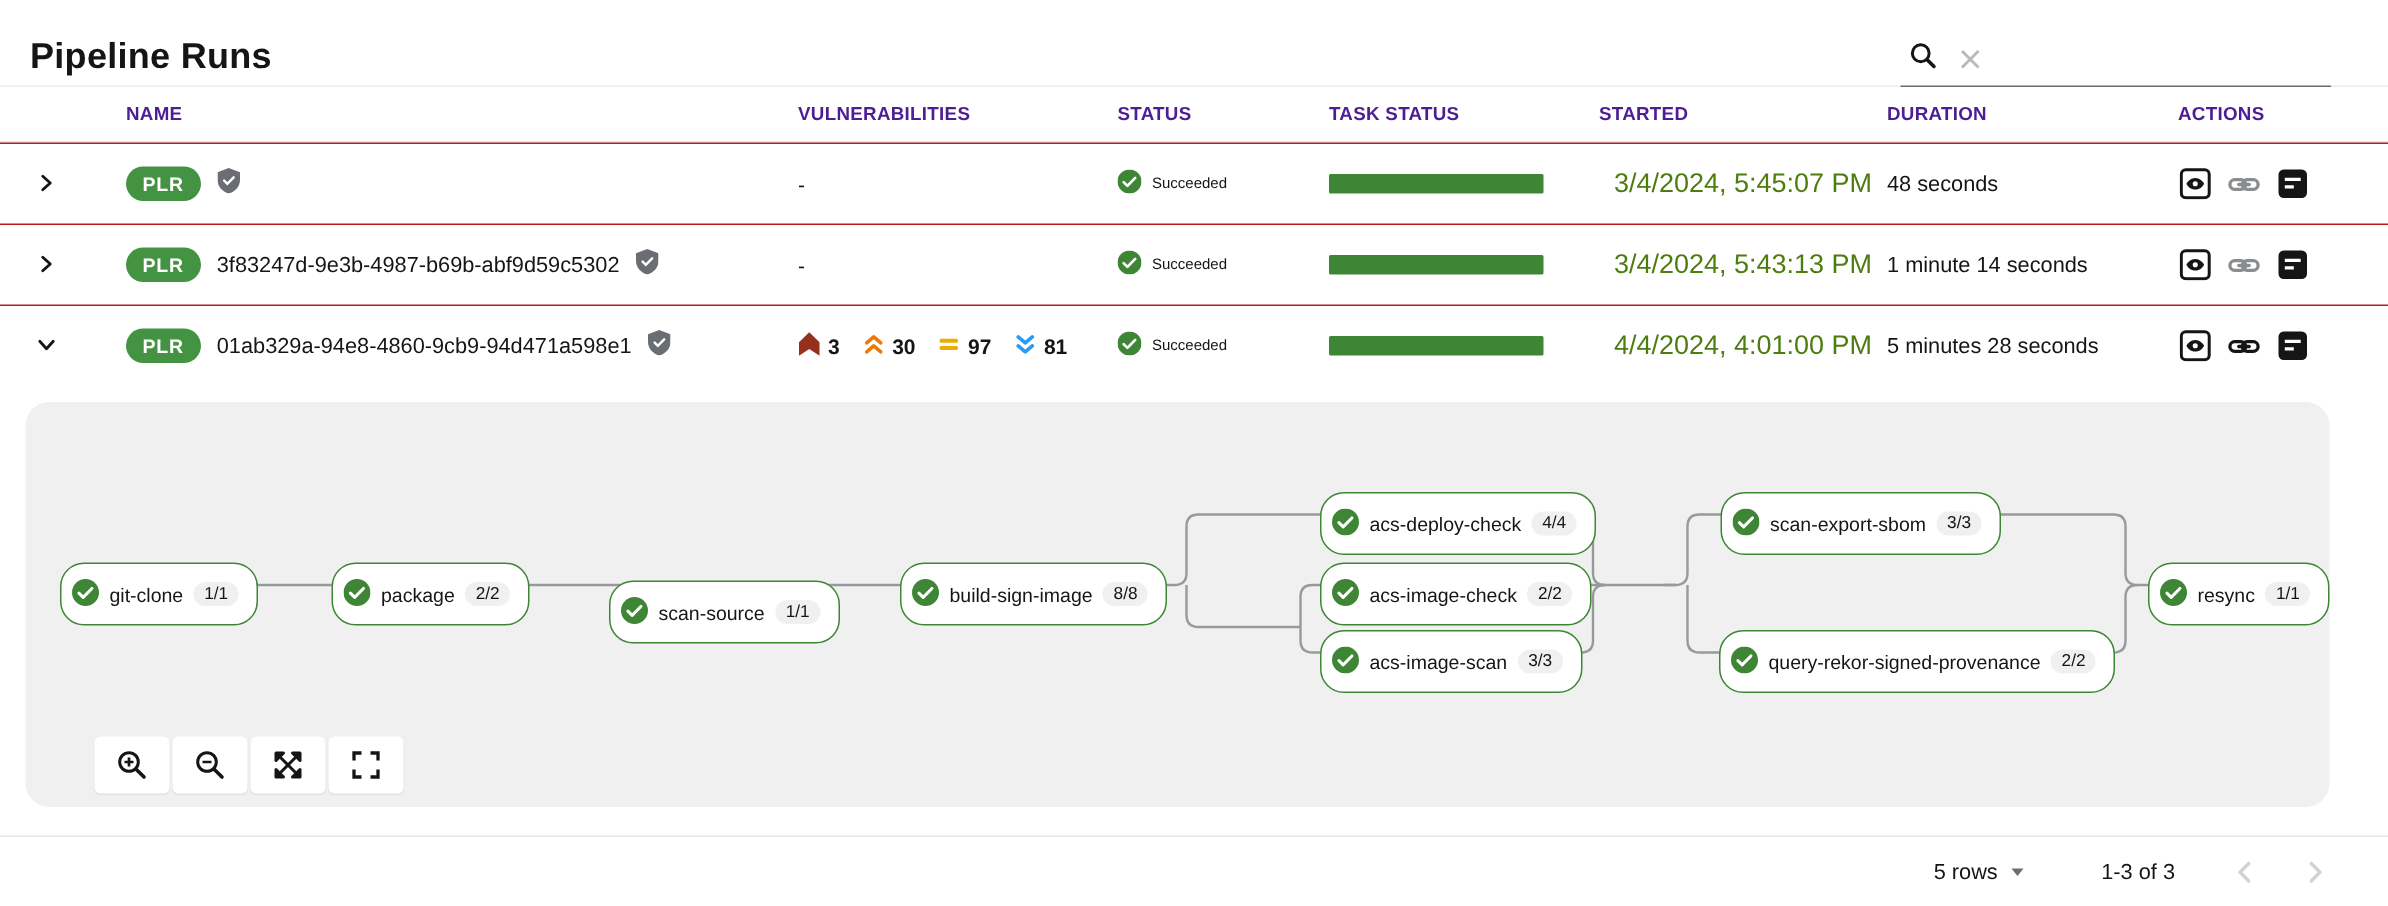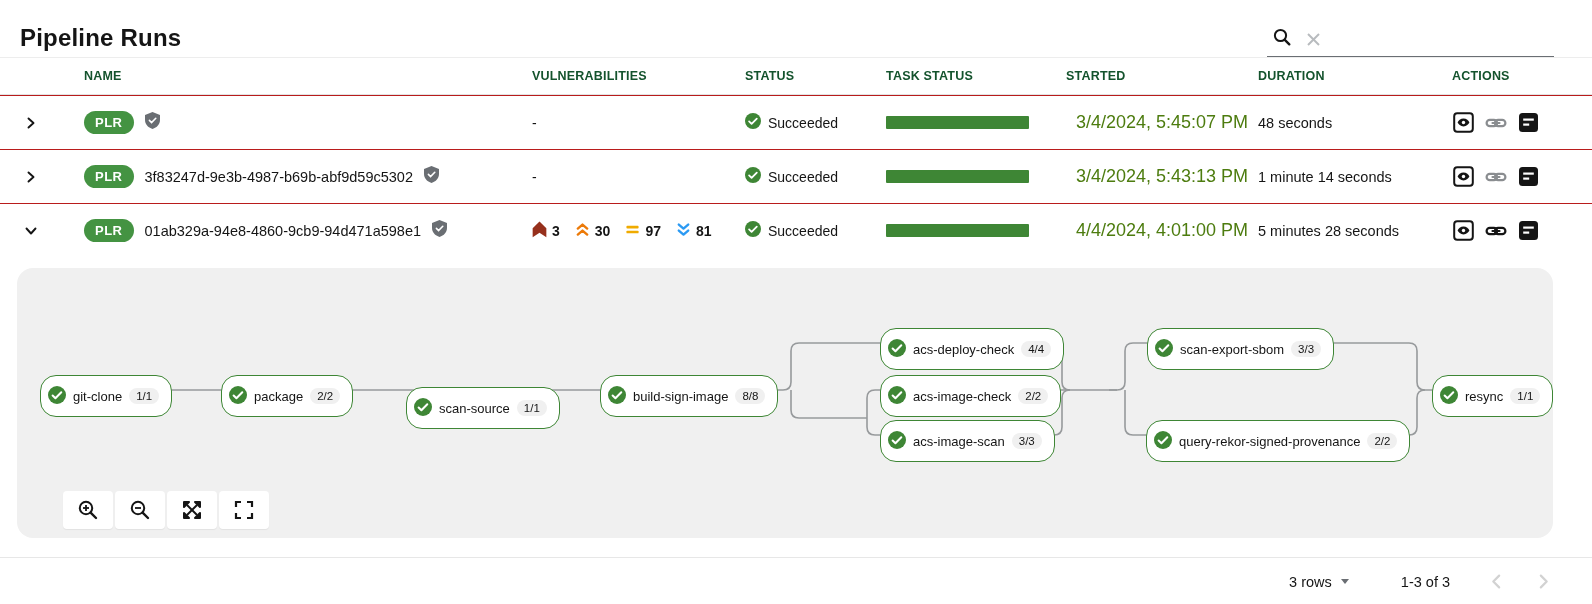--- a/index.html
+++ b/index.html
@@ -10,32 +10,32 @@
   .page-title { font-size:24px; font-weight:700; letter-spacing:.2px; }
   .searchbox { display:flex; align-items:center; width:287px; border-bottom:1px solid #6a6e73; padding:2px 2px 6px 6px; margin-top:2px; }
   .searchbox .mag { flex:0 0 auto; margin-right:12px; }
   .searchbox input { border:none; outline:none; flex:1 1 auto; font-size:15px; font-family:inherit; color:#151515; background:transparent; }
   .searchbox input::placeholder { color:#9c9fa3; }
   .searchbox .clear { border:none; background:none; cursor:pointer; padding:0 2px; line-height:0; }
 
   
   .thead, .trow { display:grid; grid-template-columns:84px 448px 213px 141px 180px 192px 194px auto; align-items:center; }
   .thead { height:38px; border-top:1px solid #ededed; border-bottom:1px solid #e3e3e3; }
-  .thead .th { font-size:12.5px; font-weight:700; color:#14532d; letter-spacing:.2px; }
+  .thead .th { font-size:12.5px; font-weight:700; color:#4c1d95; letter-spacing:.2px; }
   .trow { height:54px; border-top:1px solid #b91c1c; }
   .trow:first-of-type { border-top:none; }
   .cell-expand { padding-left:20px; }
   .expander { border:none; background:none; cursor:pointer; line-height:0; padding:4px; }
   .cell-name { display:flex; align-items:center; gap:11px; }
   .res-badge { background:#449342; color:#fff; font-weight:700; font-size:13px; padding:4px 11px; border-radius:13px; letter-spacing:.5px; }
   .run-name { font-size:14.5px; }
   .vuln-dash { font-size:14px; }
   .vulns { display:flex; align-items:center; gap:15px; }
   .sev { display:flex; align-items:center; gap:5px; font-size:14px; font-weight:700; }
-  .cell-status { display:flex; align-items:center; gap:7px; font-size:14px; }
+  .cell-status { display:flex; align-items:center; gap:7px; font-size:10px; }
   .taskbar { width:143px; height:13px; background:#3E8635; border-radius:1px; }
   .cell-started { font-size:18px; color:#4d7c0f;text-align:center; }
   .cell-duration { font-size:14.5px; }
   .cell-actions { display:flex; align-items:center; gap:9px; }
   .act-btn { border:none; background:none; cursor:pointer; line-height:0; padding:1px; }
 
   
   .graph-wrap { padding:11px 0 19px 17px; border-bottom:1px solid #e7e7e7; }
   .graph-panel { position:relative; width:1536px; height:270px; background:#f0f0f0; border-radius:16px; }
   .edges { position:absolute; inset:0; }
@@ -407,21 +407,21 @@
               <path d="M8 19H3v-5"></path>
             </g>
           </svg>
         </button>
     </div>
   </div>
 </div>
 
 <div class="footer">
   <button class="rows-select">
-    <span>3 rows</span>
+    <span>5 rows</span>
     <span class="caret"></span>
   </button>
   <span class="range">1-3 of 3</span>
   <div class="pager">
     <button class="pg-btn" aria-label="previous page"><svg width="17" height="17" viewBox="0 0 16 16">
           <path d="M10.5 2.5L5 8l5.5 5.5" fill="none" stroke="#d2d2d2" stroke-width="2.1" stroke-linecap="round" stroke-linejoin="round"></path>
         </svg></button>
     <button class="pg-btn" aria-label="next page"><svg width="17" height="17" viewBox="0 0 16 16">
           <path d="M5.5 2.5L11 8l-5.5 5.5" fill="none" stroke="#d2d2d2" stroke-width="2.1" stroke-linecap="round" stroke-linejoin="round"></path>
         </svg></button>

